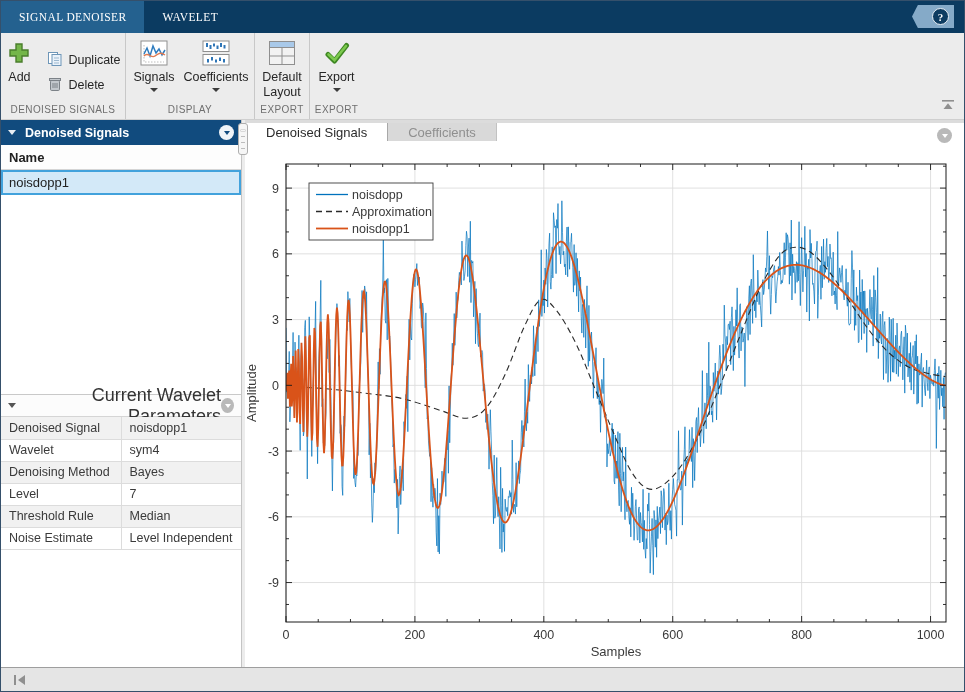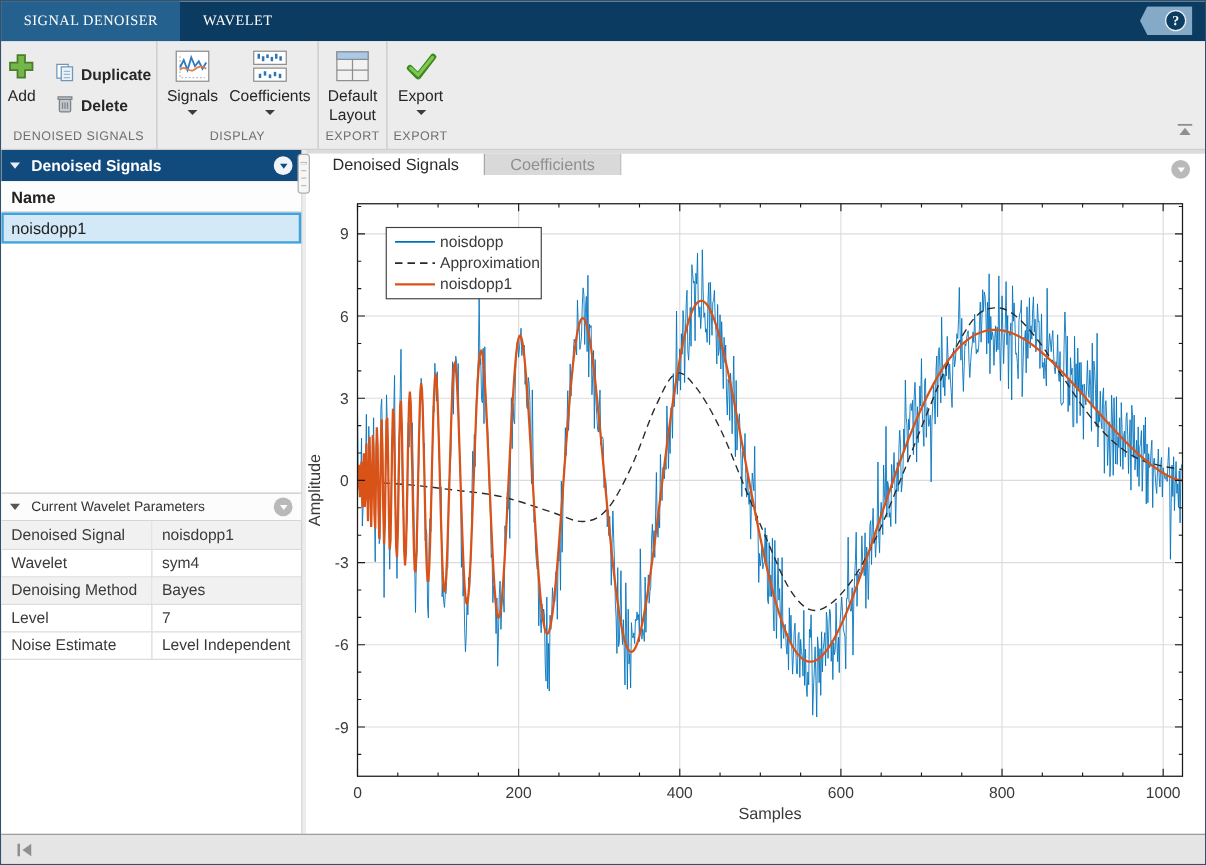--- a/index.html
+++ b/index.html
@@ -17,35 +17,35 @@
 
   
   .ribbon{ position:absolute; left:0; top:32px; width:100%; height:87px; background:#ececec; border-bottom:1px solid #cfcfcf; display:flex; }
   .rib-sec{ height:100%; display:flex; flex-direction:column; border-right:1px solid #c8c8c8; }
   .rib-btns{ flex:1; display:flex; align-items:flex-start; justify-content:center; padding-top:3px; }
   .rib-sec-label{ height:15px; text-align:center; font-size:10px; color:#6f6f6f; letter-spacing:.4px; }
   .rib-big{ width:48px; display:flex; flex-direction:column; align-items:center; padding-top:2px; border-radius:2px; cursor:default; }
   .rib-ic{ height:30px; display:flex; align-items:center; justify-content:center; }
   .rib-lbl{ font-size:12.5px; color:#262626; text-align:center; line-height:15px; margin-top:2px; }
   .rib-arrow{ width:0; height:0; border-left:4px solid transparent; border-right:4px solid transparent; border-top:4px solid #3c3c3c; margin-top:3px; }
-  .rib-smallcol{ display:flex; flex-direction:column; justify-content:flex-start; margin-left:6px; padding-top:12px;font-weight:bold; }
+  .rib-smallcol{ display:flex; flex-direction:column; justify-content:flex-start; margin-left:6px; padding-top:12px; }
   .rib-small{ display:flex; align-items:center; height:25px; padding:0 4px; border-radius:2px; cursor:default; }
   .rib-small .rib-lbl{ margin:0 0 0 5px; }
   .ribbon-collapse{ position:absolute; right:10px; bottom:5px; cursor:pointer; }
 
   
   .bodyrow{ position:absolute; left:0; top:119px; width:100%; height:547px; display:flex; }
   .sidebar{ width:243px; background:#fff; display:flex; flex-direction:column; border-right:1px solid #c4c4c4; }
   .sb-header{ height:25px; background:#114b7e; color:#fff; font-size:12.5px; font-weight:600; display:flex; align-items:center; padding:0 7px; }
   .sb-header .tri{ width:0; height:0; border-left:4.5px solid transparent; border-right:4.5px solid transparent; border-top:5px solid #e8eef4; margin-right:9px; }
   .sb-header .spacer, .pp-header .spacer{ flex:1; }
   .name-head{ height:25px; display:flex; align-items:center; font-size:13px; font-weight:bold; color:#222; padding:0 8px; border-bottom:1px solid #d5d5d5; background:#fdfdfd; }
   .sig-row{ height:25px; display:flex; align-items:center; font-size:13px; color:#222; padding:0 6px; background:#d3e9f8; border:2px solid #42a2dc; }
   .sig-area{ height:199px; background:#fff; }
-  .pp-header{ height:23px; background:#fcfcfc; border-top:1px solid #c9c9c9; border-bottom:1px solid #d5d5d5; color:#333; font-size:11px; display:flex; align-items:center; padding:0 7px; }
+  .pp-header{ height:23px; background:#fcfcfc; border-top:1px solid #c9c9c9; border-bottom:1px solid #d5d5d5; color:#333; font-size:18px; display:flex; align-items:center; padding:0 7px;text-align:right; }
   .pp-header .tri{ width:0; height:0; border-left:4.5px solid transparent; border-right:4.5px solid transparent; border-top:5px solid #555; margin-right:9px; }
   .ptable{ width:100%; border-collapse:collapse; table-layout:fixed; }
   .ptable td{ height:22px; font-size:12.5px; color:#3a3a3a; padding:0 8px; border-bottom:1px solid #dcdcdc; overflow:hidden; white-space:nowrap; }
   .ptable td:first-child{ width:120px; border-right:1px solid #dcdcdc; }
   .ptable tr.hd td{ font-weight:bold; color:#1a1a1a; background:#fff; }
   .ptable tr.odd td{ background:#f1f1f1; }
   .sb-fill{ flex:1; background:#fff; }
 
   .vsplit{ width:3px; background:#ececec; position:relative; }
   .vgrip{ position:absolute; left:-4px; top:3px; width:10px; height:32px; background:#f6f6f6; border:1px solid #aeaeae; border-radius:3px; z-index:5; }
@@ -234,20 +234,24 @@
               <td>Wavelet</td>
               <td>sym4</td>
             </tr>
             <tr class="odd">
               <td>Denoising Method</td>
               <td>Bayes</td>
             </tr>
             <tr>
               <td>Level</td>
               <td>7</td>
+            </tr>
+            <tr class="odd">
+              <td>Threshold Rule</td>
+              <td>Median</td>
             </tr>
             <tr>
               <td>Noise Estimate</td>
               <td>Level Independent</td>
             </tr>
           </tbody>
         </table>
       <div class="sb-fill"></div>
     </div>
 

